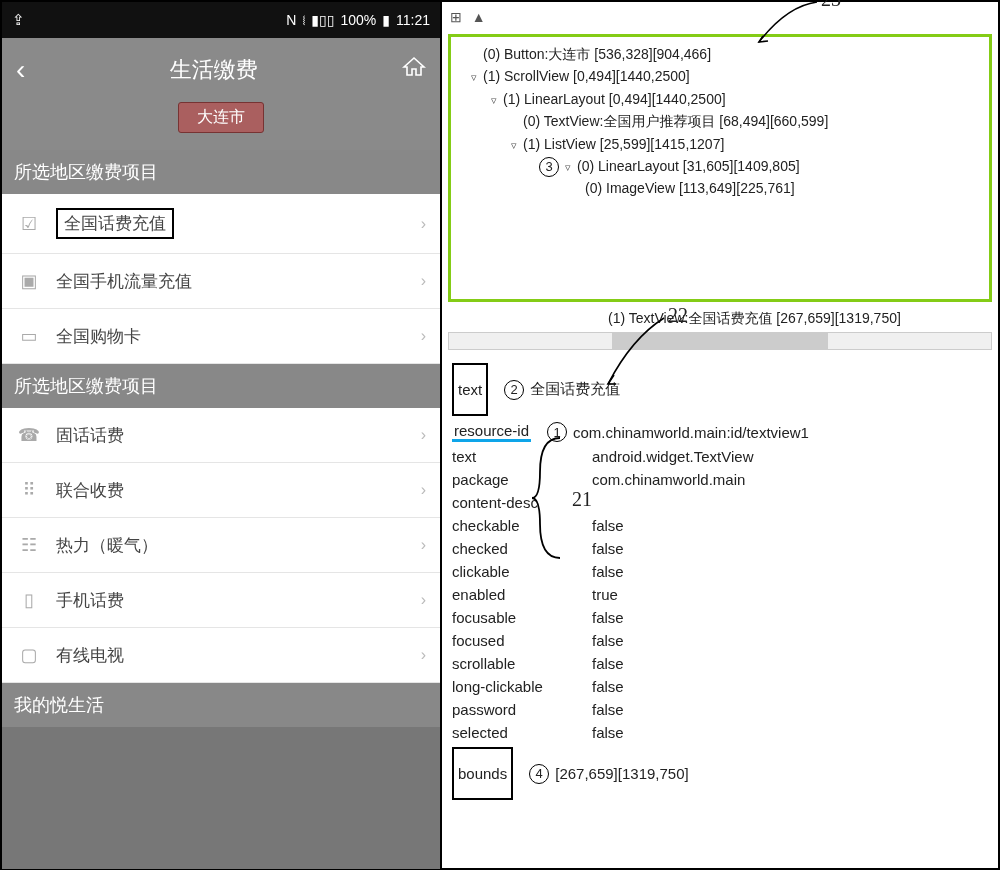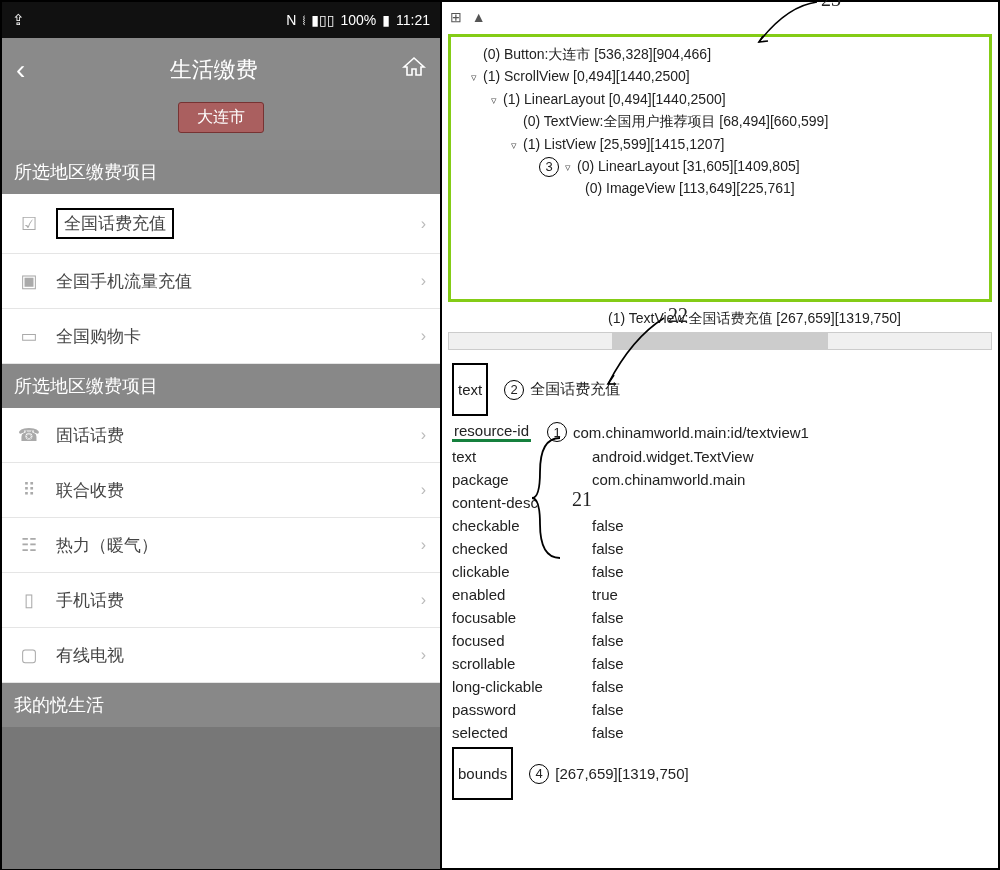--- a/index.html
+++ b/index.html
@@ -166,21 +166,21 @@
     width:140px;
     display:inline-block;
   }
   .detail-key.boxed {
     border:2px solid #000;
     padding:16px 4px;
     width:auto;
     margin-right: 10px;
   }
   .detail-key.underlined {
-    border-bottom: 3px solid #15803d;
+    border-bottom: 3px solid #0ea5e9;
     width:auto;
     padding:0 2px;
     margin-right:10px;
   }
   .detail-val { flex:1; }
   .circled {
     display:inline-flex;
     width:20px;height:20px;
     border:1.8px solid #000;
     border-radius:50%;

